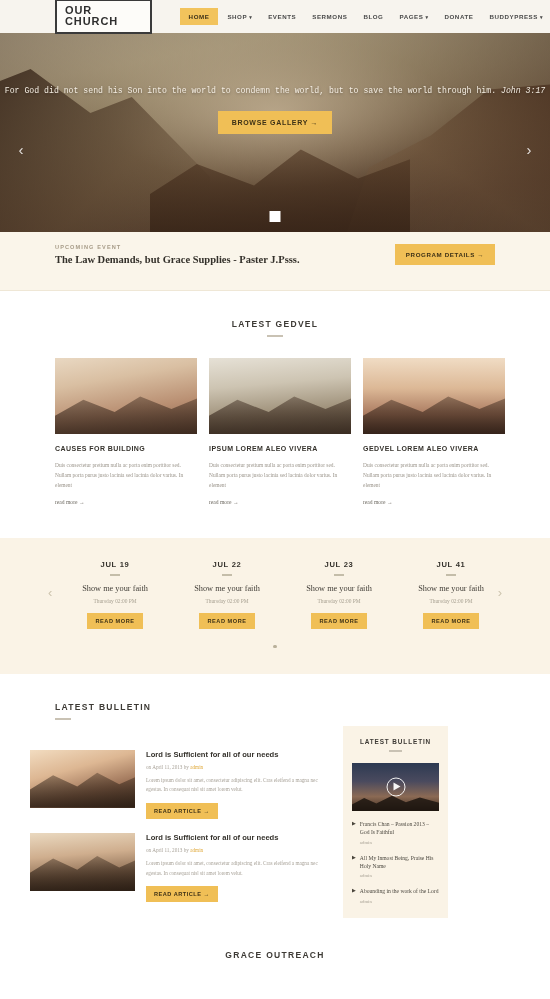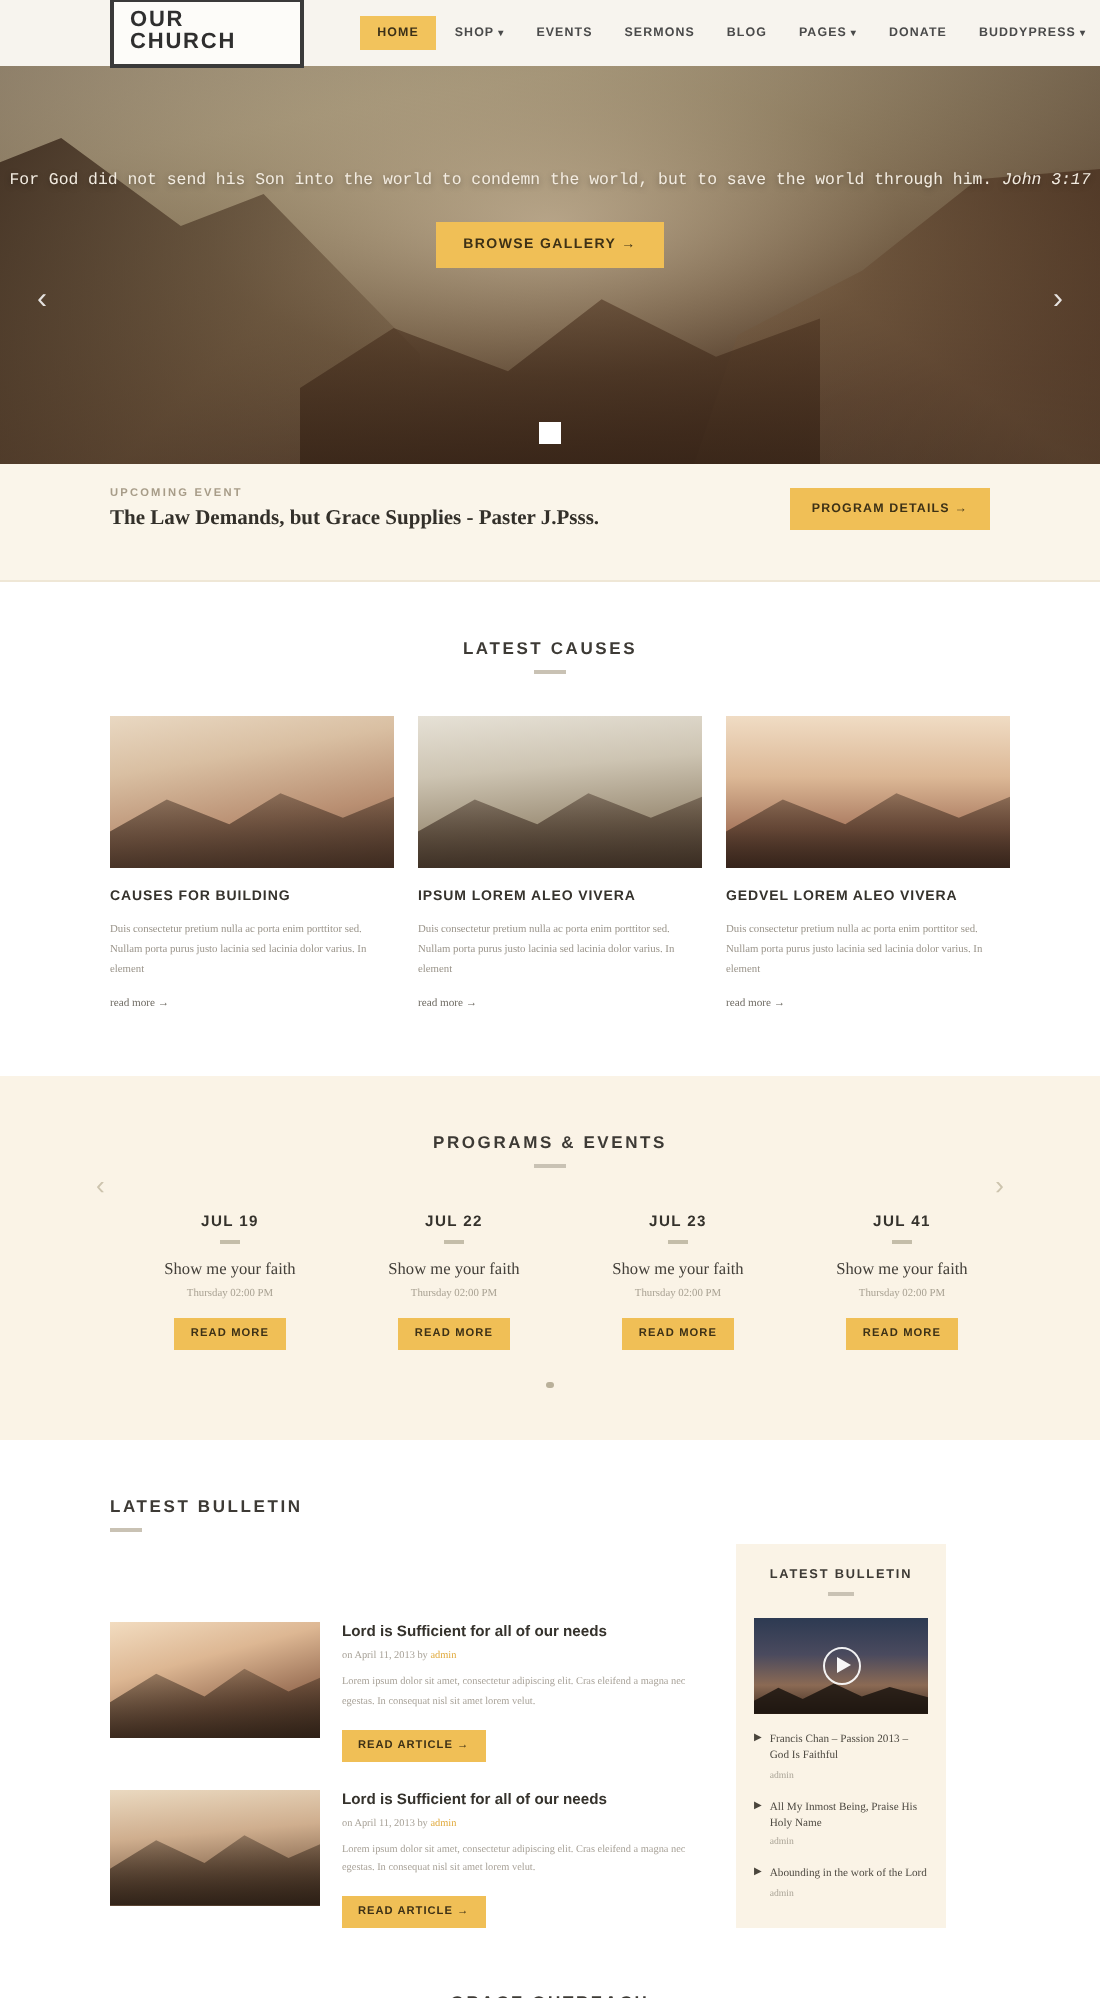--- a/index.html
+++ b/index.html
@@ -285,22 +285,22 @@
     width: 3.5px; height: 3.5px; border-radius: 50%;
     background: #b9b09a;
     margin: 16px auto 0 auto;
     cursor: pointer;
   }
 
   
   .bulletin-wrap {
     display: flex;
     gap: 13px;
-    padding: 0 55px 26px 55px;
-    align-items: flex-end;
+    padding: 0 55px 26px 30px;
+    align-items: center;
   }
   .bulletin-main { width: 300px; }
   .post {
     display: flex;
     gap: 11px;
     margin-top: 14px;
   }
   .post-img {
     width: 105px; height: 58px;
     flex: 0 0 105px;
@@ -447,21 +447,21 @@
 
 <div class="event-bar">
   <div>
     <div class="event-label">UPCOMING EVENT</div>
     <div class="event-title">The Law Demands, but Grace Supplies - Paster J.Psss.</div>
   </div>
   <button class="btn-gold-sm">PROGRAM DETAILS →</button>
 </div>
 
 <div class="sec-head">
-  <div class="sec-title">LATEST CAUSES</div>
+  <div class="sec-title">LATEST GEDVEL</div>
   <div class="sec-rule"></div>
 </div>
 <div class="causes">
   <div class="cause">
     <div class="cause-img">
         <div class="peak"></div>
       </div>
     <div class="cause-title">CAUSES FOR BUILDING</div>
     <div class="cause-text">Duis consectetur pretium nulla ac porta enim porttitor sed. Nullam porta purus justo lacinia sed lacinia dolor varius. In element</div>
     <div class="read-more">read more →</div>
@@ -478,24 +478,20 @@
     <div class="cause-img v3">
         <div class="peak"></div>
       </div>
     <div class="cause-title">GEDVEL LOREM ALEO VIVERA</div>
     <div class="cause-text">Duis consectetur pretium nulla ac porta enim porttitor sed. Nullam porta purus justo lacinia sed lacinia dolor varius. In element</div>
     <div class="read-more">read more →</div>
   </div>
 </div>
 
 <div class="programs">
-  <div class="sec-head">
-    <div class="sec-title">PROGRAMS &amp; EVENTS</div>
-    <div class="sec-rule"></div>
-  </div>
   <div class="prog-nav-l">‹</div>
   <div class="prog-nav-r">›</div>
   <div class="prog-list">
     <div class="prog">
       <div class="prog-date">JUL 19</div>
       <div class="prog-rule"></div>
       <div class="prog-name">Show me your faith</div>
       <div class="prog-time">Thursday 02:00 PM</div>
       <button class="btn-read-more">READ MORE</button>
     </div>

